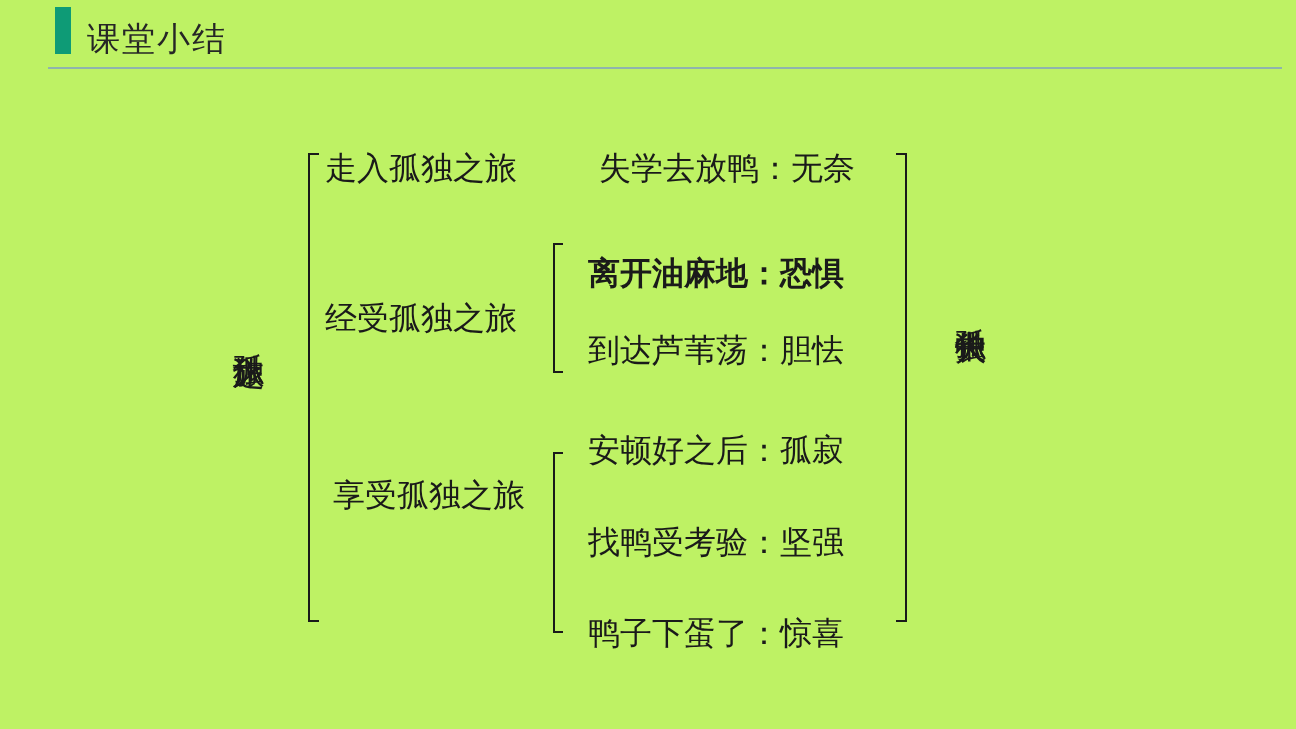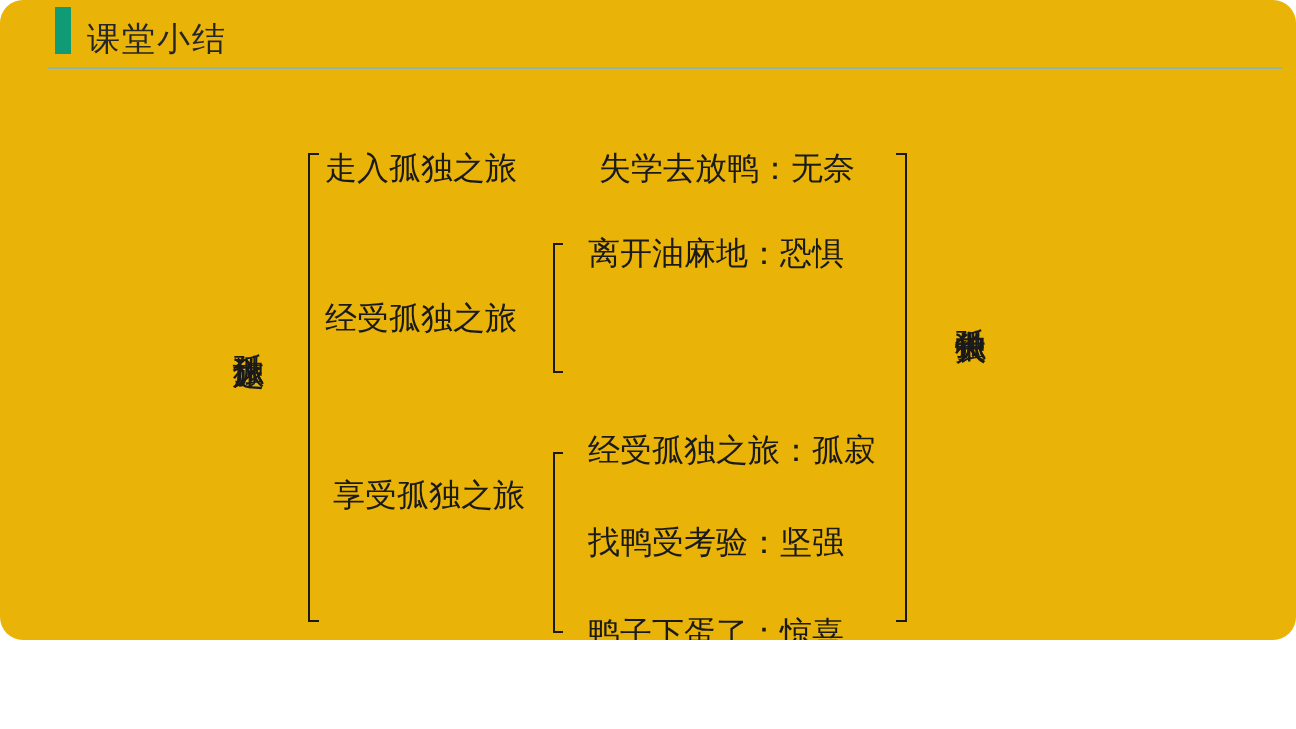--- a/index.html
+++ b/index.html
@@ -4,24 +4,23 @@
 <style>
   * { margin: 0; padding: 0; box-sizing: border-box; }
   html, body { background: #ffffff; }
   body {
     font-family: "Liberation Sans", "DejaVu Sans", sans-serif;
     color: var(--ink, #1a1a1a);
   }
   .slide {
     position: relative;
     width: 1296px;
-    height: 640px;
-    background: #eab308;
+    height: 729px;
+    background: #bef264;
     overflow: hidden;
-    border-radius: 23px;
   }
   
   .accent-bar {
     position: absolute;
     left: 55px; top: 7px;
     width: 16px; height: 47px;
     background: var(--accent, #0e9b76);
   }
   .slide-title {
     position: absolute;
@@ -52,21 +51,21 @@
   .conclusion-label { left: 955px; top: 303px; }
   .h-label {
     position: absolute;
     white-space: nowrap;
     line-height: 40px;
   }
   .branch-label-0 { left: 325px; top: 148px; }
   .branch-label-1 { left: 325px; top: 298px; }
   .branch-label-2 { left: 325px; top: 475px; margin-left: 8px; }
   .leaf-0 { left: 588px; top: 148px; margin-left: 11px; }
-  .leaf-1 { left: 588px; top: 233px; }
+  .leaf-1 { left: 588px; top: 253px; font-weight: bold; }
   .leaf-2 { left: 588px; top: 330px; }
   .leaf-3 { left: 588px; top: 430px; }
   .leaf-4 { left: 588px; top: 522px; }
   .leaf-5 { left: 588px; top: 613px; }
   .bracket { position: absolute; }
   .bracket-open {
     border-left: 2px solid var(--ink, #1a1a1a);
     border-top: 2px solid var(--ink, #1a1a1a);
     border-bottom: 2px solid var(--ink, #1a1a1a);
   }
@@ -97,21 +96,22 @@
 
     <div class="h-label branch-label-1">经受孤独之旅</div>
     <div class="h-label branch-label-0">走入孤独之旅</div>
     <div class="h-label branch-label-2">享受孤独之旅</div>
 
     <div class="bracket bracket-open sub-bracket-1"></div>
     <div class="bracket bracket-open sub-bracket-2"></div>
 
     <div class="h-label leaf-0">失学去放鸭：无奈</div>
     <div class="h-label leaf-1">离开油麻地：恐惧</div>
-    <div class="h-label leaf-3">经受孤独之旅：孤寂</div>
+    <div class="h-label leaf-2">到达芦苇荡：胆怯</div>
+    <div class="h-label leaf-3">安顿好之后：孤寂</div>
     <div class="h-label leaf-4">找鸭受考验：坚强</div>
     <div class="h-label leaf-5">鸭子下蛋了：惊喜</div>
 
     <div class="bracket bracket-close outer-right-bracket"></div>
 
     <div class="vertical-label conclusion-label">孤独中长大</div>
 
   </div>
 </div>
 

